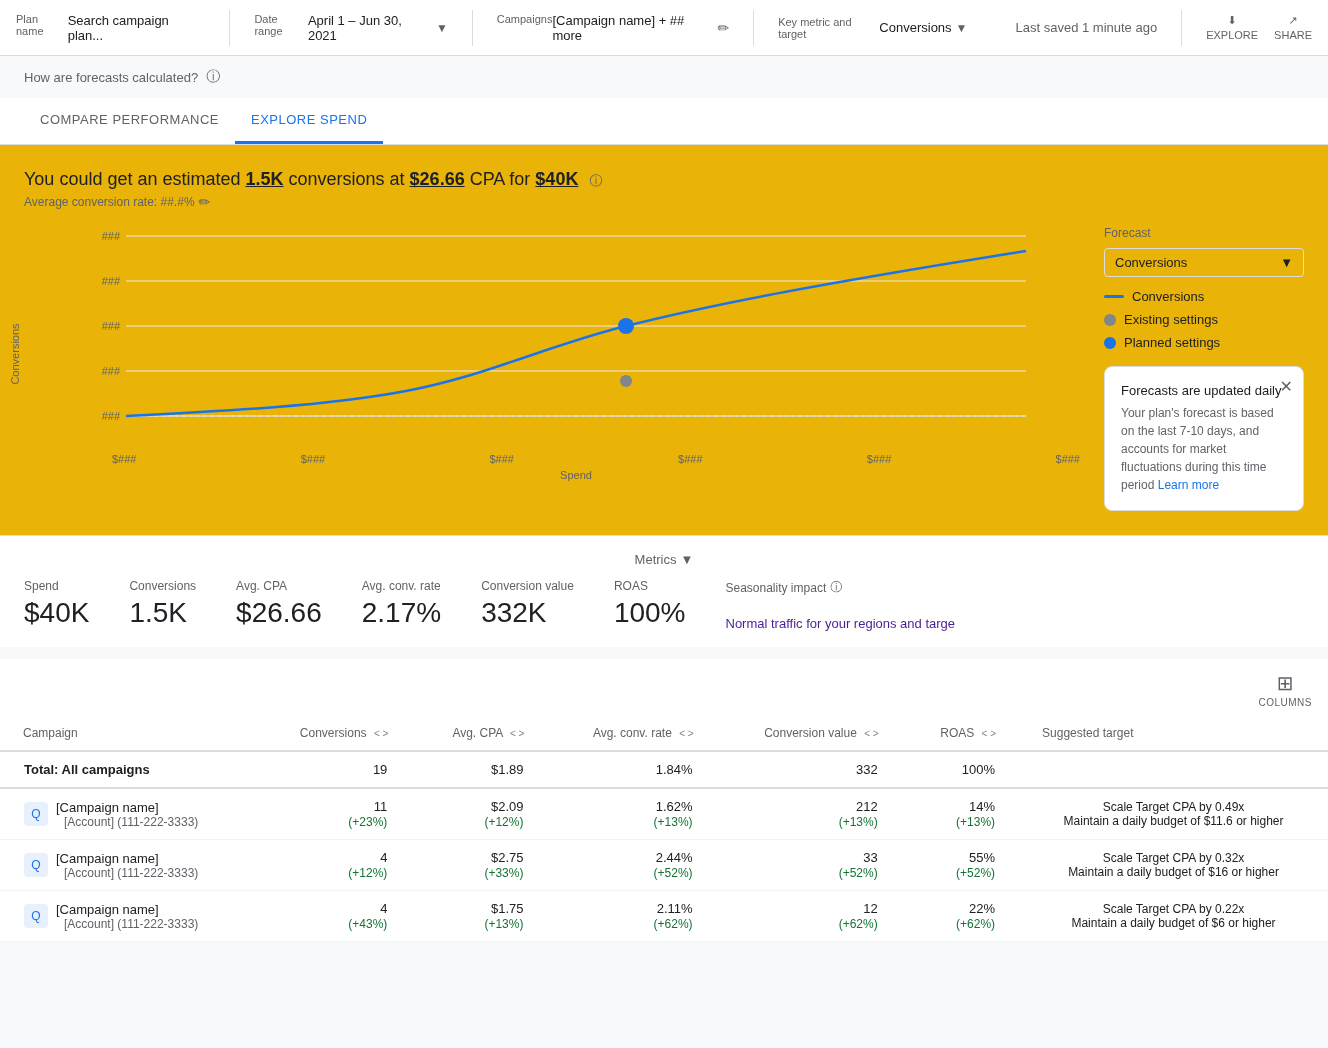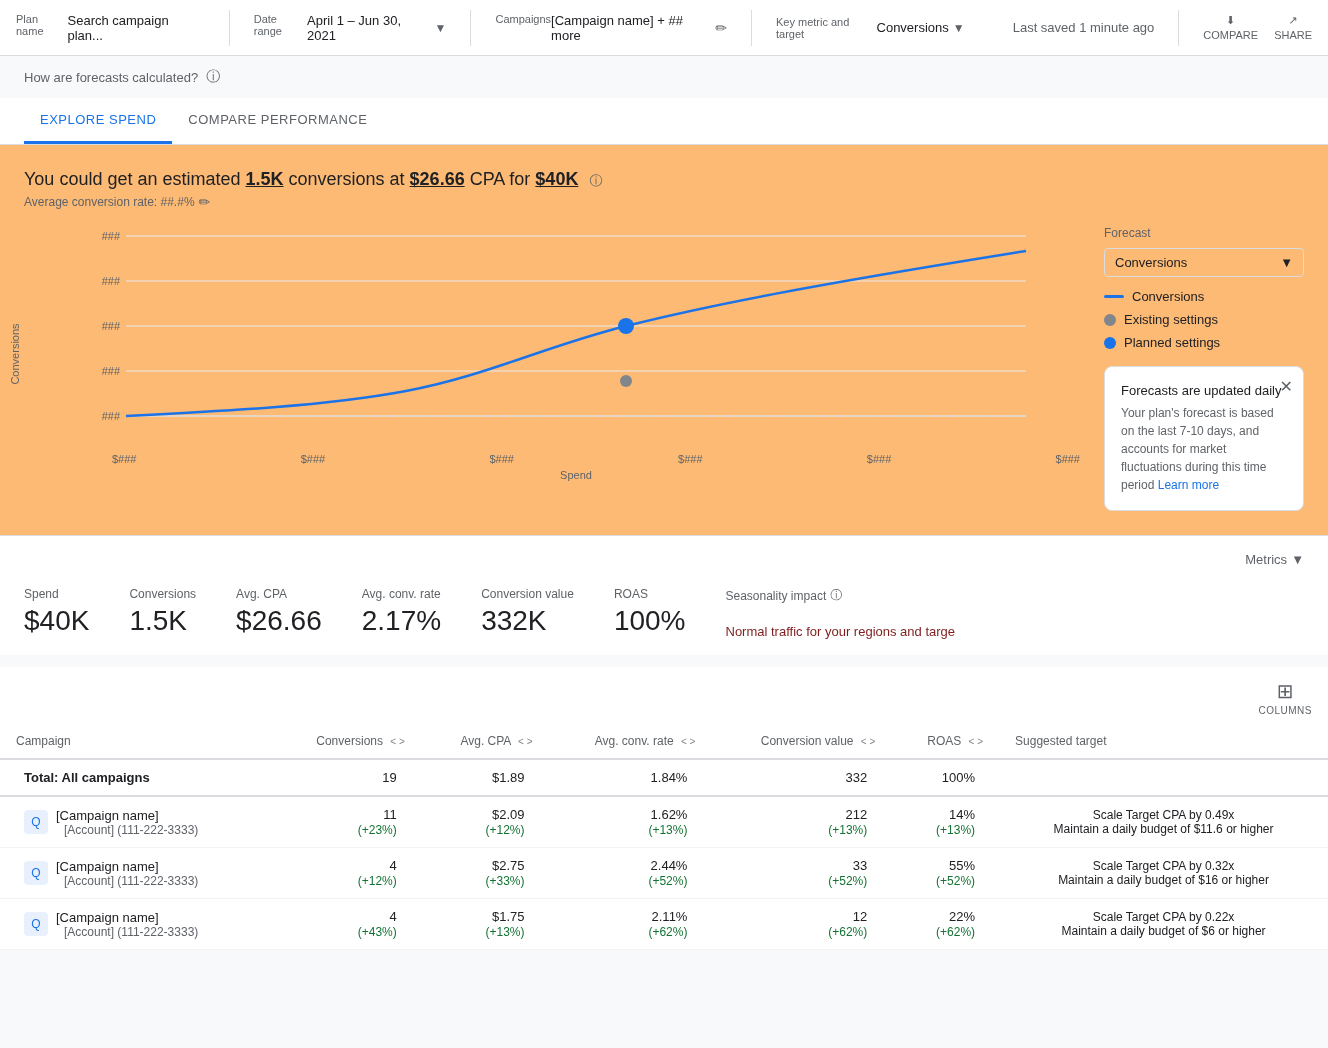--- a/index.html
+++ b/index.html
@@ -54,21 +54,21 @@
       letter-spacing: 0.5px;
       text-transform: uppercase;
     }
     .tab.active {
       color: #1a73e8;
       border-bottom: 3px solid #1a73e8;
     }
 
     
     .main-card {
-      background: #fdba74;
+      background: #eab308;
       margin: 0;
       padding: 24px;
     }
 
     
     .estimate-headline {
       font-size: 18px;
       color: #202124;
       margin-bottom: 4px;
     }
@@ -160,42 +160,42 @@
     .info-box-close { position: absolute; top: 10px; right: 10px; cursor: pointer; color: #5f6368; font-size: 16px; background: none; border: none; }
 
     
     .metrics-strip {
       background: #fff;
       border-top: 1px solid #dadce0;
       padding: 16px 24px;
     }
     .metrics-header {
       display: flex;
-      justify-content: flex-end;
-      align-items: center;
-      margin-bottom: 20px;
+      justify-content: center;
+      align-items: center;
+      margin-bottom: 12px;
     }
     .metrics-btn {
       display: flex;
       align-items: center;
       gap: 4px;
       font-size: 13px;
       color: #5f6368;
       cursor: pointer;
       background: none;
       border: none;
     }
     .metrics-row {
       display: flex;
       gap: 40px;
     }
     .metric-item {}
     .metric-label { font-size: 12px; color: #5f6368; margin-bottom: 4px; }
     .metric-value { font-size: 28px; color: #202124; font-weight: 400; }
-    .metric-note { font-size: 13px; color: #7f1d1d; margin-top: 20px; }
+    .metric-note { font-size: 13px; color: #4c1d95; margin-top: 20px; }
 
     
     .table-section {
       background: #fff;
       margin-top: 12px;
       padding: 0;
     }
     .table-header-row {
       display: flex;
       justify-content: flex-end;
@@ -216,21 +216,21 @@
     .columns-label { font-size: 10px; letter-spacing: 0.5px; font-weight: 500; }
 
     table {
       width: 100%;
       border-collapse: collapse;
     }
     thead tr {
       border-bottom: 2px solid #dadce0;
     }
     th {
-      padding: 10px 16px;
+      padding: 10px 23px;
       font-size: 12px;
       color: #5f6368;
       font-weight: 500;
       text-align: left;
       white-space: nowrap;
     }
     th .sort-arrows {
       display: inline-flex;
       gap: 2px;
       font-size: 10px;
@@ -309,37 +309,37 @@
       <span>Conversions</span>
       <span class="chevron-icon">▼</span>
     </span>
   </div>
   <div class="header-spacer"></div>
   <span class="last-saved">Last saved 1 minute ago</span>
   <div class="header-divider"></div>
   <div class="header-actions">
     <button class="header-action-btn">
       <span>⬇</span>
-      <span>COMPARE</span>
+      <span>EXPLORE</span>
     </button>
     <button class="header-action-btn">
       <span>↗</span>
       <span>SHARE</span>
     </button>
   </div>
 </div>
 
 <div class="sub-header">
   <span class="sub-header-text">How are forecasts calculated?</span>
   <span class="info-icon">ⓘ</span>
 </div>
 
 <div class="tabs">
+  <div class="tab">COMPARE PERFORMANCE</div>
   <div class="tab active">EXPLORE SPEND</div>
-  <div class="tab">COMPARE PERFORMANCE</div>
 </div>
 
 <div class="main-card">
 
   <div class="estimate-headline">
     <span>You could get an estimated </span><span class="underline">1.5K</span><span> conversions at </span><span class="underline">$26.66</span><span> CPA for </span><span class="underline">$40K</span>
     <span class="info-icon" style="font-size:13px;margin-left:6px;">ⓘ</span>
   </div>
   <div class="avg-conv-rate">
     <span>Average conversion rate: ##.#%</span>

